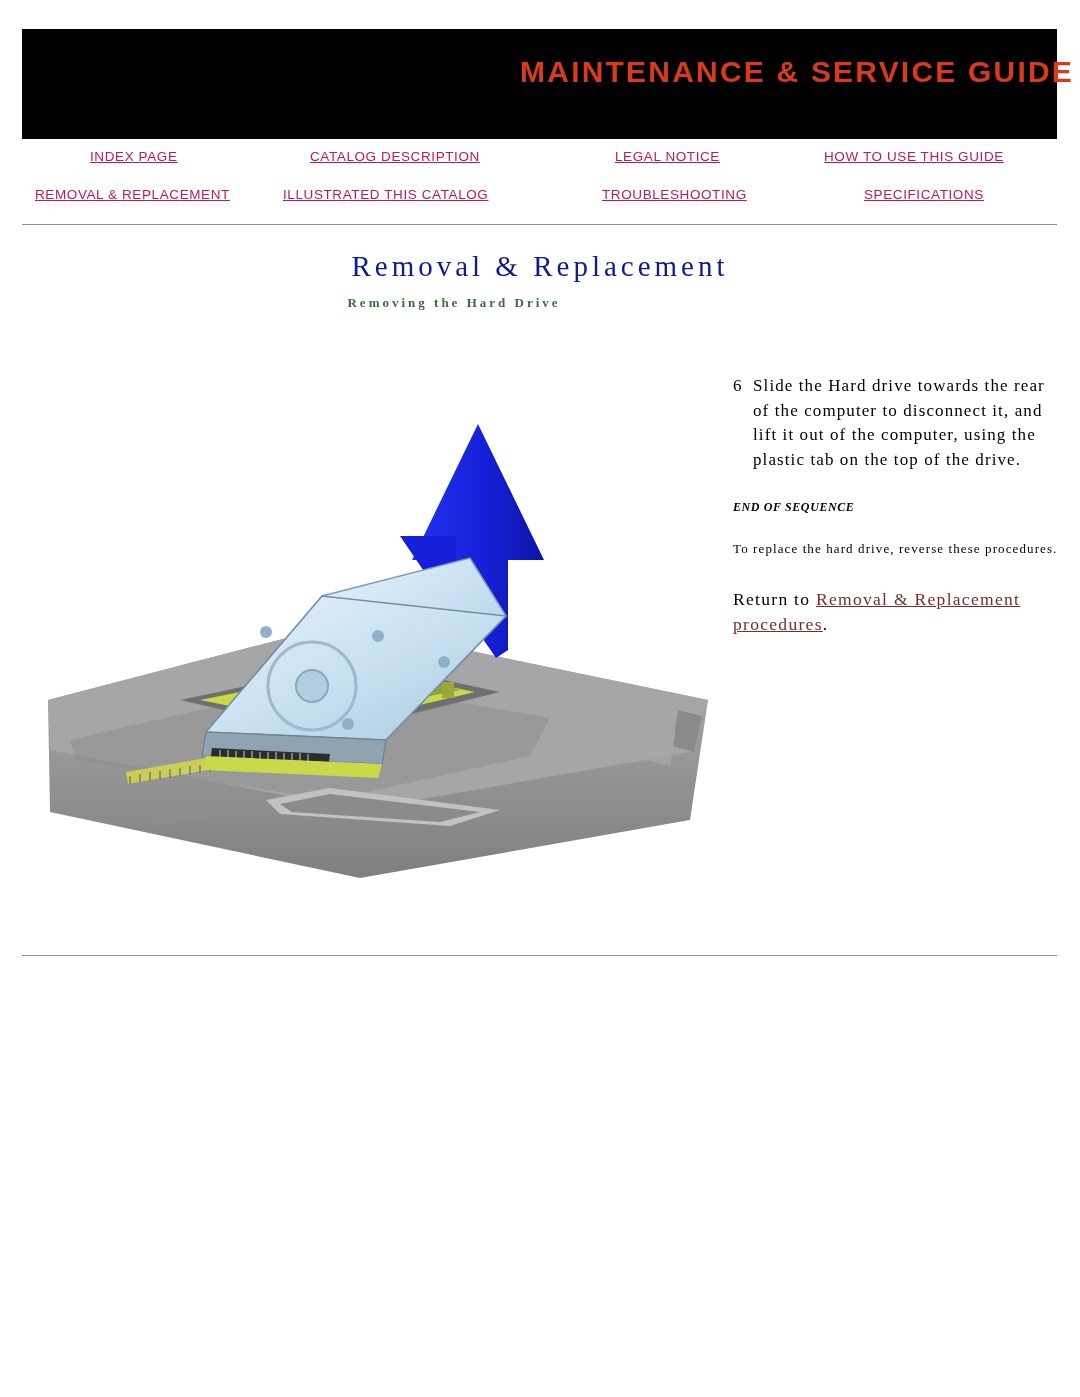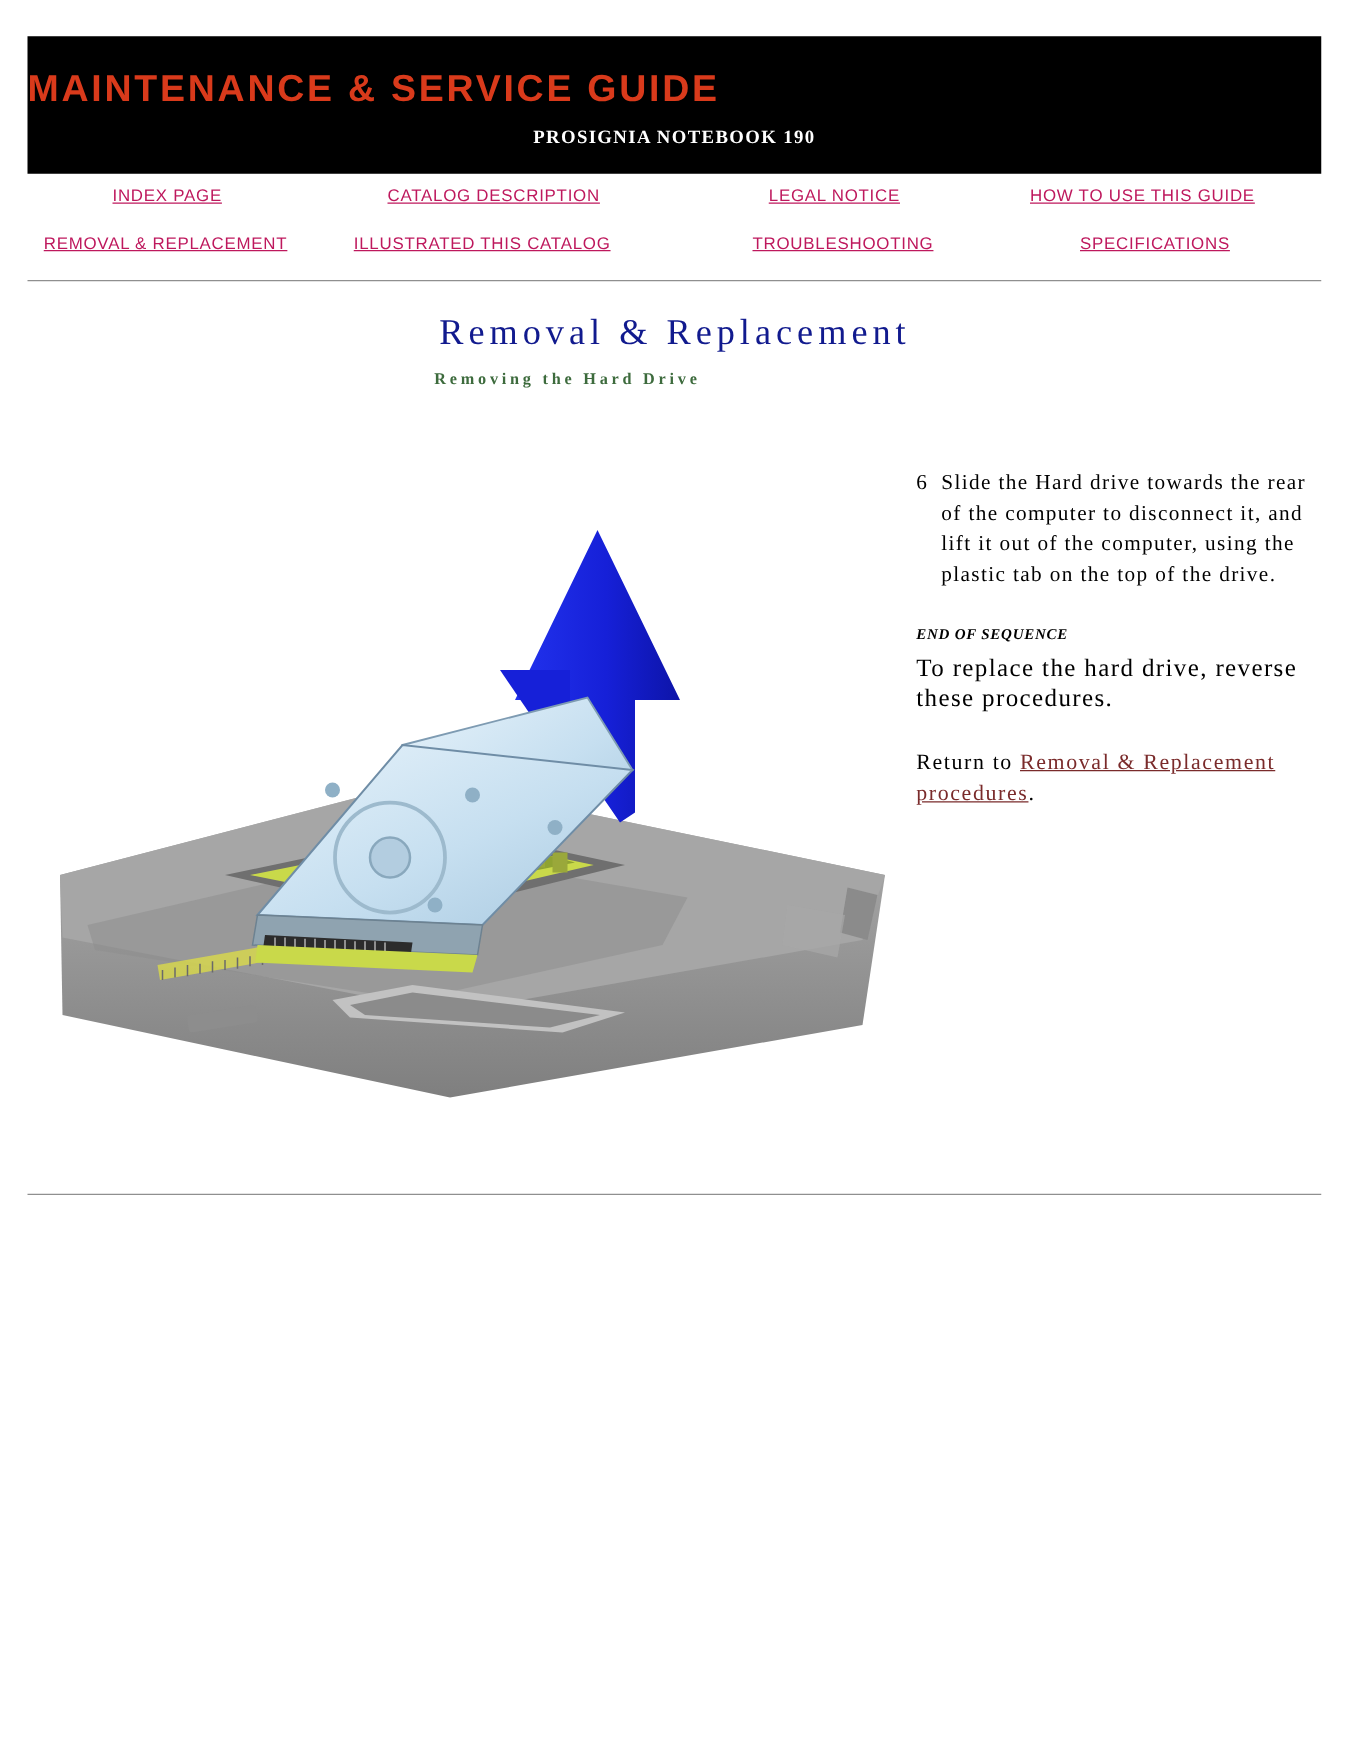--- a/index.html
+++ b/index.html
@@ -25,23 +25,23 @@
     position: absolute;
     left: 22px;
     top: 29px;
     width: 1035px;
     height: 110px;
     background: #000000;
   }
   .banner-title {
     position: absolute;
     top: 26px;
-    left: 0;
+    left: 17px;
     width: 100%;
-    text-align: left;
+    text-align: right;
     color: #d93a1b;
     font-family: "Liberation Sans", sans-serif;
     font-weight: bold;
     font-size: 30px;
     letter-spacing: 2.2px;
   }
   .banner-sub {
     position: absolute;
     top: 73px;
     left: 0;
@@ -139,22 +139,22 @@
     font-size: 17px;
   }
   .endseq {
     margin-top: 28px;
     font-style: italic;
     font-weight: bold;
     font-size: 12px;
     letter-spacing: 0.6px;
   }
   .replace-text {
-    margin-top: 8px;
-    font-size: 20px;
+    margin-top: 22px;
+    font-size: 13px;
     line-height: 24px;
     letter-spacing: 1.1px;
   }
   .return-line {
     margin-top: 26px;
     font-size: 17.5px;
     line-height: 25px;
     letter-spacing: 1.3px;
   }
   .return-link {
@@ -171,21 +171,20 @@
     height: 480px;
   }
 </style>
 </head>
 <body>
 
 <div class="page">
 
   <div class="banner">
     <div class="banner-title">MAINTENANCE &amp; SERVICE GUIDE</div>
-    <div class="banner-sub">PROSIGNIA NOTEBOOK 190</div>
   </div>
 
   <div class="nav">
     <a class="nav-row1 n1" href="#">INDEX PAGE</a>
     <a class="nav-row1 n2" href="#">CATALOG DESCRIPTION</a>
     <a class="nav-row1 n3" href="#">LEGAL NOTICE</a>
     <a class="nav-row1 n4" href="#">HOW TO USE THIS GUIDE</a>
 
     <a class="nav-row2 n5" href="#">REMOVAL &amp; REPLACEMENT</a>
     <a class="nav-row2 n6" href="#">ILLUSTRATED THIS CATALOG</a>

